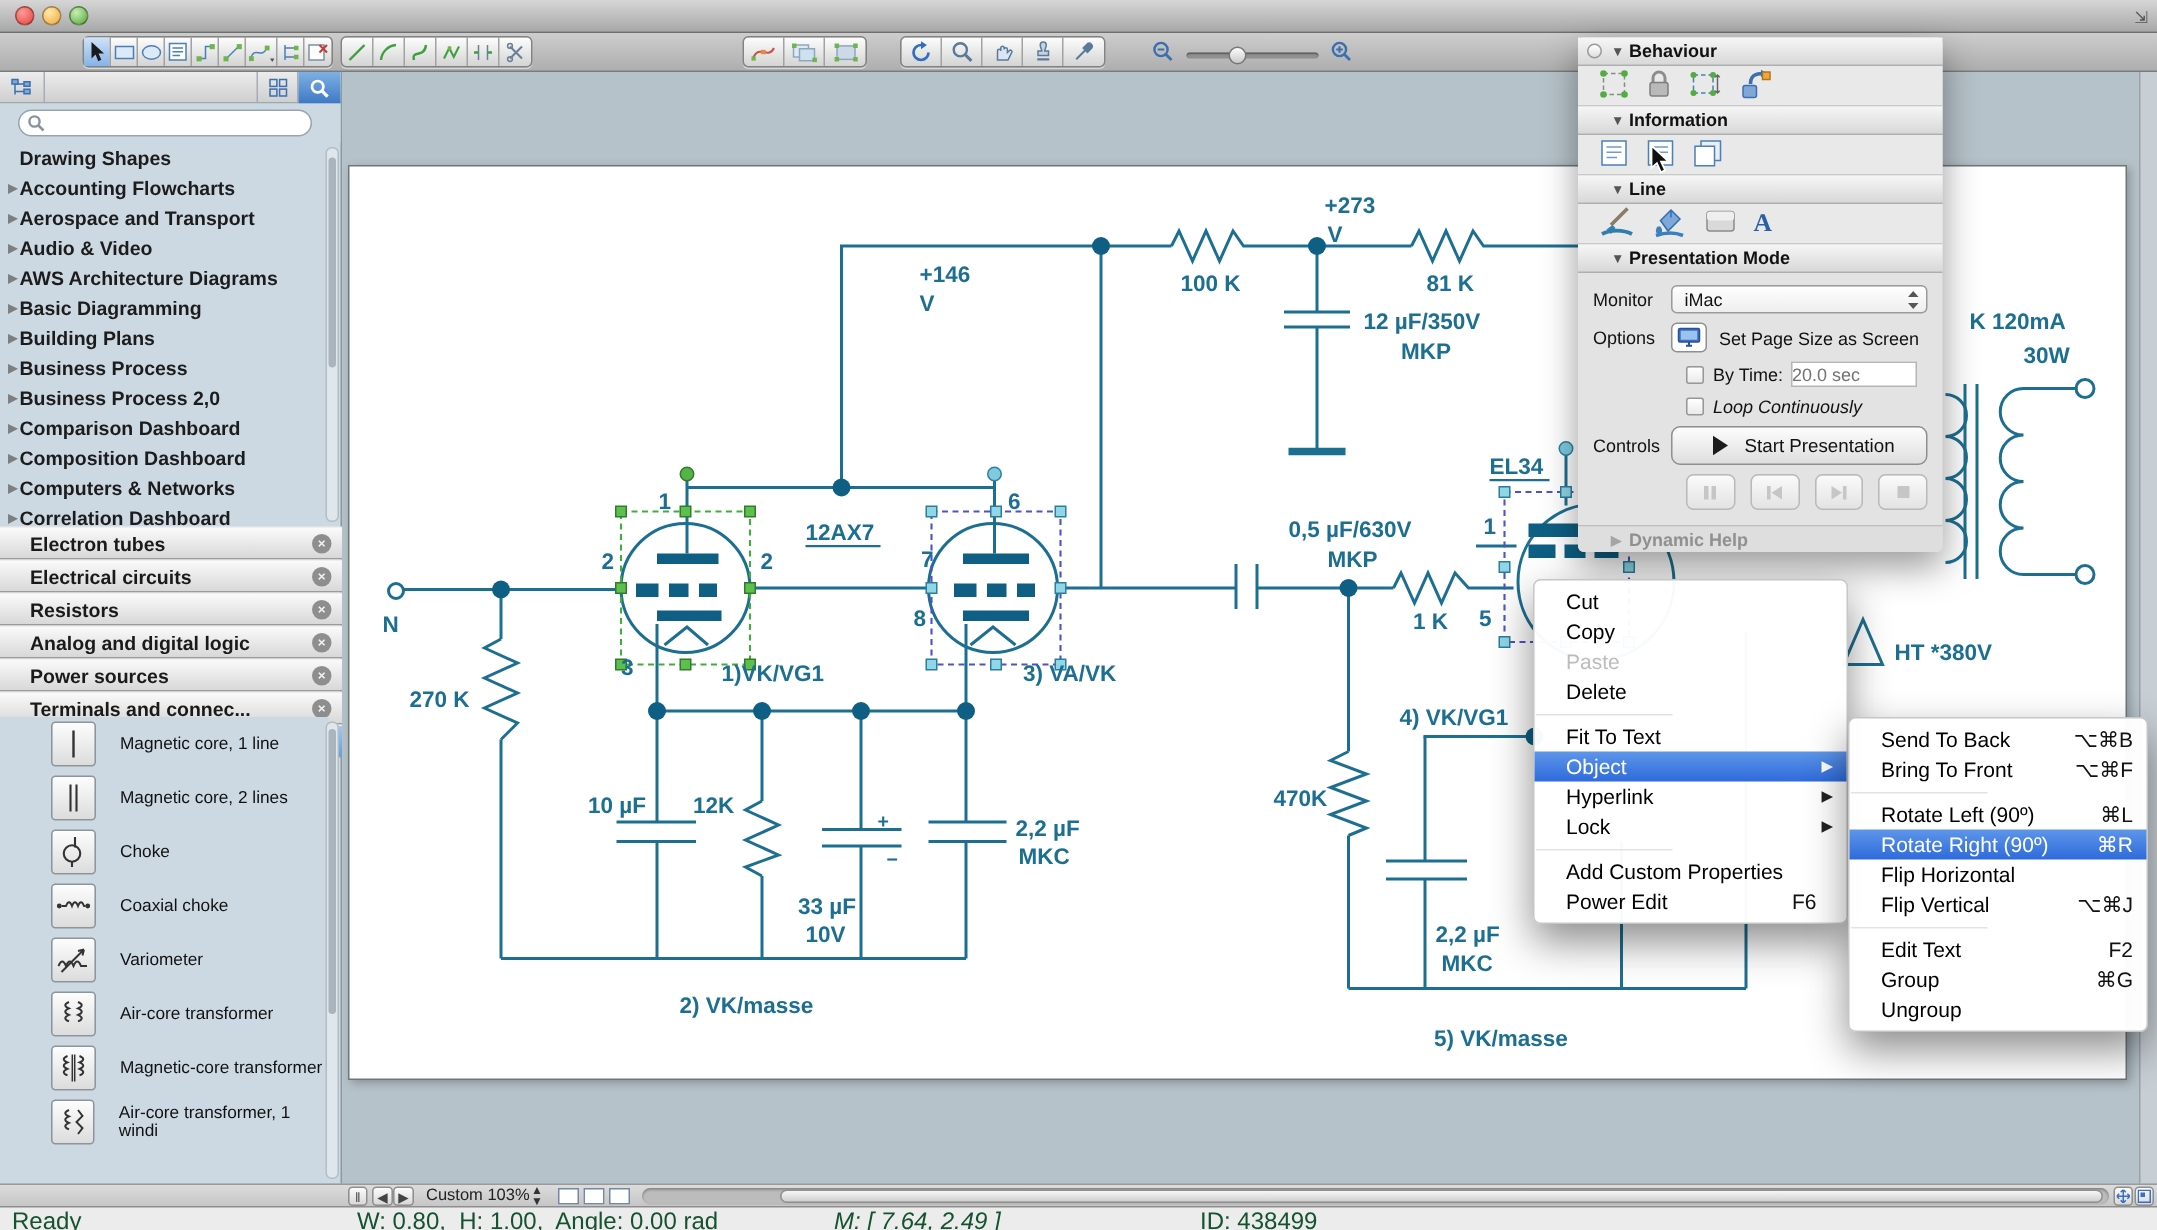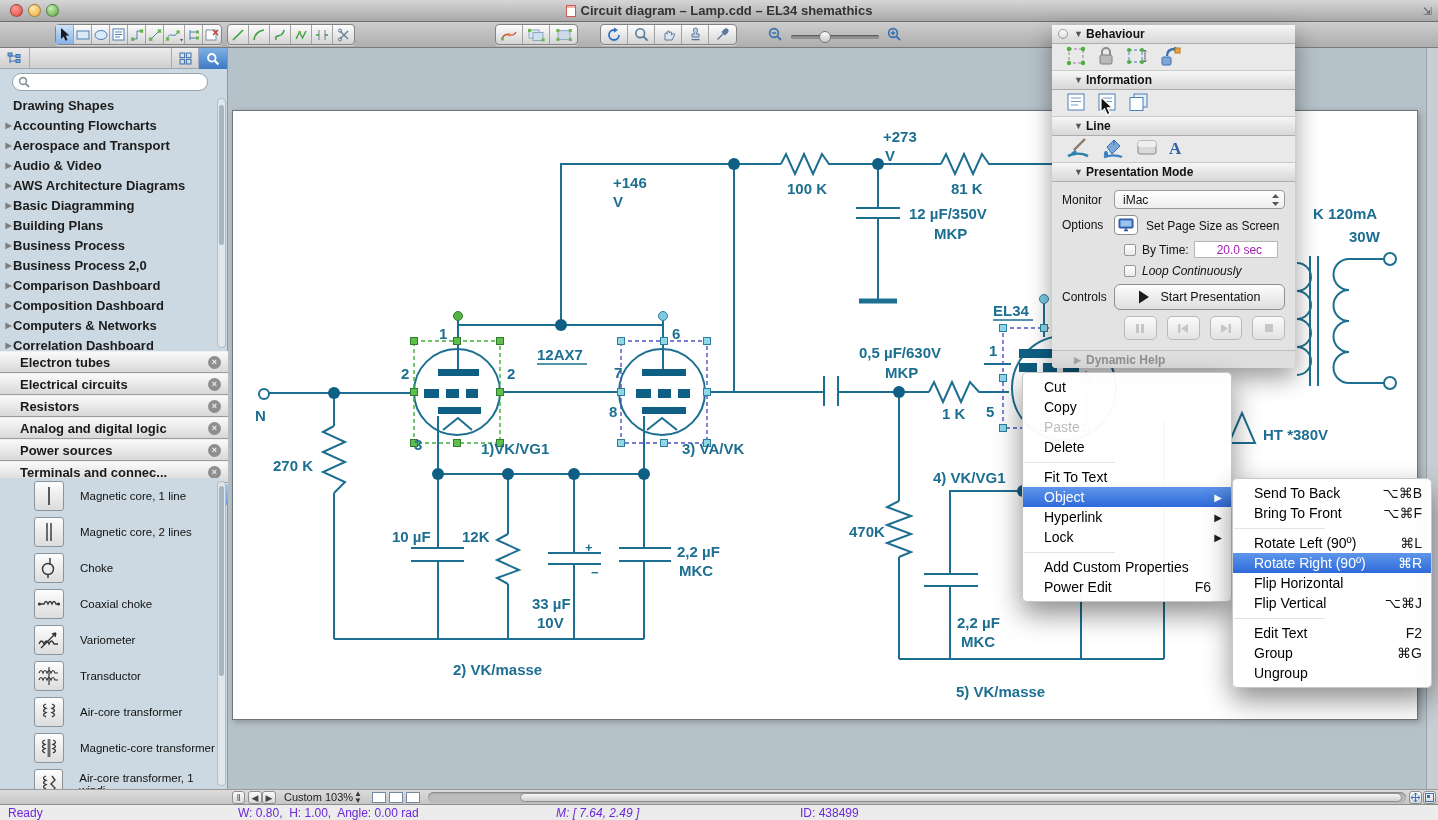--- a/index.html
+++ b/index.html
@@ -76,21 +76,21 @@
   .zbtn{position:absolute;top:1px;height:13px;border:1px solid #8f8f8f;background:linear-gradient(#fbfbfb,#d8d8d8);
     border-radius:3px;display:flex;align-items:center;justify-content:center;font-size:9px;color:#444;}
   .ztext{position:absolute;top:1px;line-height:13px;}
   .zstep{position:absolute;top:0px;font-size:8px;color:#333;line-height:7px;text-align:center;}
   .pagebox{position:absolute;top:2px;width:14px;height:11px;border:1px solid #7388a5;background:#fff;}
   .hscroll{position:absolute;left:428px;right:32px;top:2px;height:11px;border-radius:6px;background:#bcbcbc;
     box-shadow:inset 0 1px 2px rgba(0,0,0,.35);}
   .hthumb{position:absolute;left:92px;right:4px;top:1px;height:9px;border-radius:5px;
     background:linear-gradient(#f6f6f6,#cfcfcf);border:1px solid #909090;}
   .statusbar{position:absolute;left:0;top:804px;width:1438px;height:16px;background:#ececec;border-top:1px solid #8e8e8e;
-    font-size:12px;color:#6d28d9;}
+    font-size:16px;color:#14532d;}
   .statusbar span{position:absolute;top:1px;white-space:pre;}
 
   
   .panel{position:absolute;left:1052px;top:25px;width:243px;background:#e3e3e3;border:1px solid #98989
 8;border-radius:4px;box-shadow:0 10px 24px rgba(0,0,0,.4);font-size:12px;color:#111;}
   .p-head{height:19px;line-height:19px;background:linear-gradient(#f6f6f6,#d8d8d8);border-bottom:1px solid #aeaeae;
     font-weight:bold;padding-left:34px;position:relative;}
   .p-head::before{content:"▼";position:absolute;left:22px;font-size:9px;color:#555;}
   .p-head .knob{position:absolute;left:6px;top:4px;width:10px;height:10px;border-radius:50%;
     border:1px solid #9a9a9a;background:linear-gradient(#fff,#ddd);}
@@ -98,24 +98,24 @@
     border-bottom:1px solid #c9c9c9;}
   .p-body{padding:8px 10px 6px 10px;}
   .prow{display:flex;align-items:center;margin-bottom:6px;}
   .plabel{width:52px;font-weight:normal;font-size:12px;}
   .select{flex:1;height:19px;border:1px solid #9b9b9b;border-radius:4px;background:linear-gradient(#fff,#eee);
     display:flex;align-items:center;padding:0 4px 0 8px;}
   .select .val{flex:1;}
   .optbtn{width:24px;height:20px;border:1px solid #8f8f8f;border-radius:4px;background:#fff;
     display:flex;align-items:center;justify-content:center;margin-right:8px;}
   .cb{width:12px;height:12px;border:1px solid #979797;border-radius:2px;background:linear-gradient(#fff,#eaeaea);margin-right:6px;}
-  .timefield{width:84px;height:17px;border:1px solid #b5b5b5;background:#fff;color:#a21caf;
-    padding-left:22px;margin-left:5px;line-height:17px;}
+  .timefield{width:84px;height:17px;border:1px solid #b5b5b5;background:#fff;color:#737373;
+    padding-left:0;margin-left:5px;line-height:17px;}
   .startbtn{flex:1;height:26px;border:1px solid #8f8f8f;border-radius:6px;background:linear-gradient(#fdfdfd,#dedede);
-    display:flex;align-items:center;justify-content:center;gap:10px;font-size:12.5px;color:#111;}
+    display:flex;align-items:center;gap:10px;font-size:12.5px;color:#111;padding-left:26px;}
   .playrow{display:flex;gap:10px;margin:2px 0 4px 62px;}
   .pbtn{width:35px;height:24px;border:1px solid #b9b9b9;border-radius:5px;background:linear-gradient(#fafafa,#e3e3e3);
     display:flex;align-items:center;justify-content:center;}
   .p-dyn{height:18px;line-height:18px;background:#dedede;border-top:1px solid #bdbdbd;color:#909090;
     font-weight:bold;padding-left:34px;position:relative;border-radius:0 0 4px 4px;}
   .p-dyn::before{content:"▶";position:absolute;left:22px;font-size:9px;color:#a5a5a5;}
 
   
   .menu{position:absolute;background:rgba(255,255,255,.97);border:1px solid #c6c6c6;border-radius:5px;
     box-shadow:0 12px 28px rgba(0,0,0,.45);padding:4px 0;font-size:14px;color:#000;z-index:40;}
@@ -133,21 +133,20 @@
 </style>
 </head>
 <body>
 
 <div id="app">
 
   <div class="titlebar">
     <div class="tl red"></div>
     <div class="tl yellow"></div>
     <div class="tl green"></div>
-    <div class="title"><span class="doc-ico"></span><span>Circuit diagram – Lamp.cdd – EL34 shemathics</span></div>
     <div class="expand-ico">⇲</div>
   </div>
 
   <div class="toolbar">
     <div class="tb-group" style="left:55px;">
       <div class="tb-btn active">
           <svg width="13" height="14" viewBox="0 0 13 14">
             <path d="M3 0 L3 11 L5.7 8.4 L7.5 12.8 L9.5 11.9 L7.7 7.6 L11.4 7.6 Z" fill="#1b1b1b"></path>
           </svg>
         </div>
@@ -491,30 +490,20 @@
         <span class="lib-label">Coaxial choke</span>
       </div>
       <div class="lib-item">
         <span class="tile">
             <svg width="26" height="26" viewBox="0 0 26 26">
               <path d="M3 17 q2.5 -6 5 0 q2.5 -6 5 0 q2.5 -6 5 0 H22" fill="none" stroke="#333" stroke-width="1.3"></path>
               <path d="M5 21 L20 6 M20 6 l-4 1 M20 6 l-1 4" stroke="#333" fill="none" stroke-width="1.3"></path>
             </svg>
           </span>
         <span class="lib-label">Variometer</span>
-      </div>
-      <div class="lib-item">
-        <span class="tile">
-            <svg width="26" height="26" viewBox="0 0 26 26">
-              <path d="M3 10 q2 -5 4 0 q2 -5 4 0 q2 -5 4 0 q2 -5 4 0 H22" fill="none" stroke="#333" stroke-width="1.2"></path>
-              <path d="M3 17 q2 -5 4 0 q2 -5 4 0 q2 -5 4 0 q2 -5 4 0 H22" fill="none" stroke="#333" stroke-width="1.2"></path>
-              <path d="M13 4 V22" stroke="#333" stroke-width="1.2"></path>
-            </svg>
-          </span>
-        <span class="lib-label">Transductor</span>
       </div>
       <div class="lib-item">
         <span class="tile">
             <svg width="26" height="26" viewBox="0 0 26 26">
               <path d="M10 5 q-5 2.2 0 4.3 q-5 2.2 0 4.3 q-5 2.2 0 4.3" fill="none" stroke="#333" stroke-width="1.3"></path>
               <path d="M16 5 q5 2.2 0 4.3 q5 2.2 0 4.3 q5 2.2 0 4.3" fill="none" stroke="#333" stroke-width="1.3"></path>
             </svg>
           </span>
         <span class="lib-label">Air-core transformer</span>
       </div>
@@ -847,21 +836,21 @@
         <span class="pbtn">
             <svg width="10" height="10" viewBox="0 0 10 10">
               <rect x="1" y="1" width="8" height="8" fill="#c6c6c6"></rect>
             </svg>
           </span>
       </div>
     </div>
     <div class="p-dyn"><span>Dynamic Help</span></div>
   </div>
 
-  <div class="menu" style="left:1022px;top:372px;width:210px;">
+  <div class="menu" style="left:1022px;top:386px;width:210px;">
 
       <div class="mi">
         <span class="mi-label">Cut</span>
         <span class="mi-short"></span>
         <span class="mi-arrow"></span>
       </div>
 
       <div class="mi">
         <span class="mi-label">Copy</span>
         <span class="mi-short"></span>

